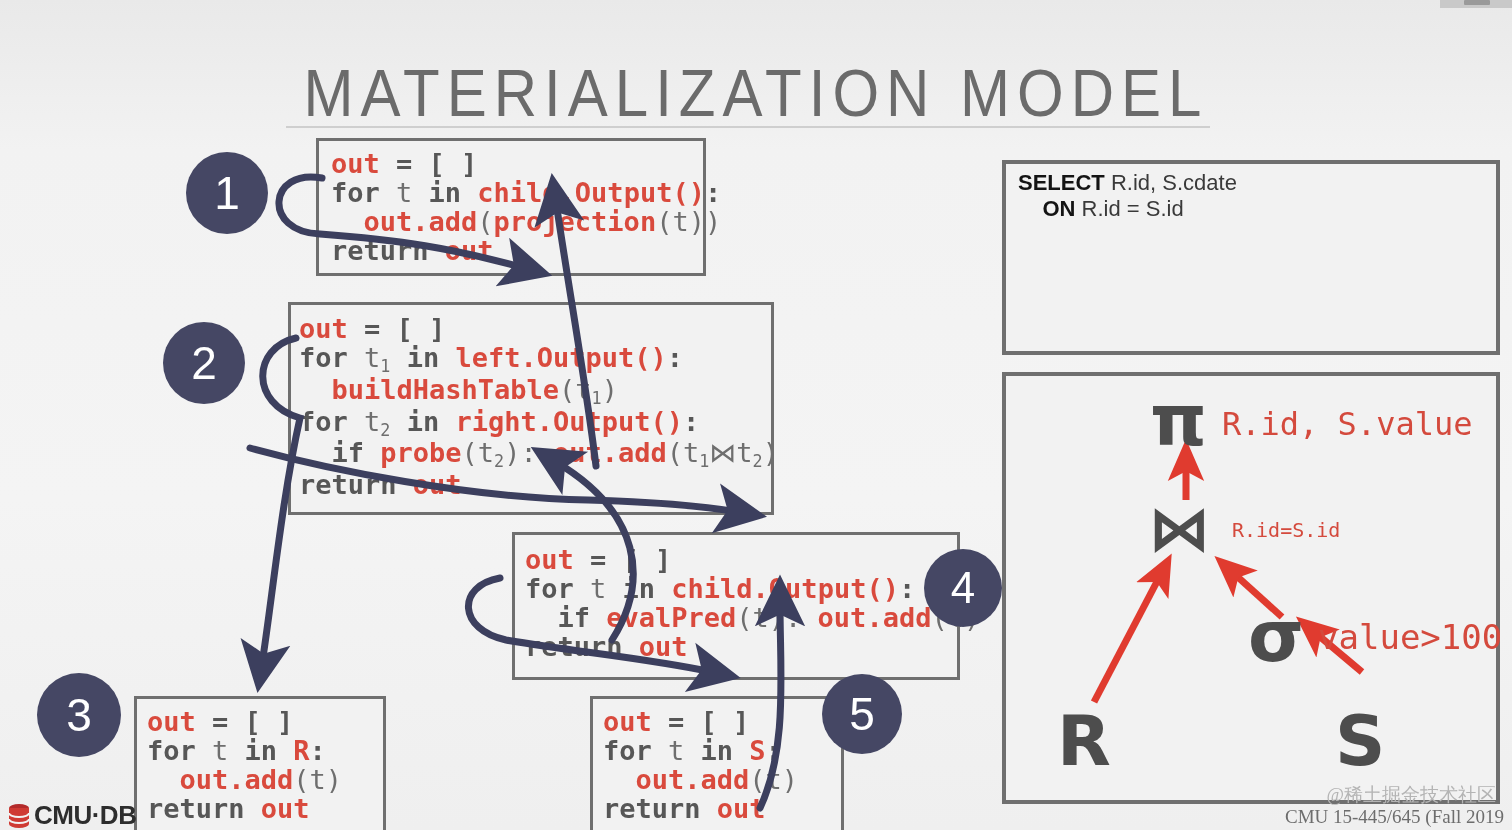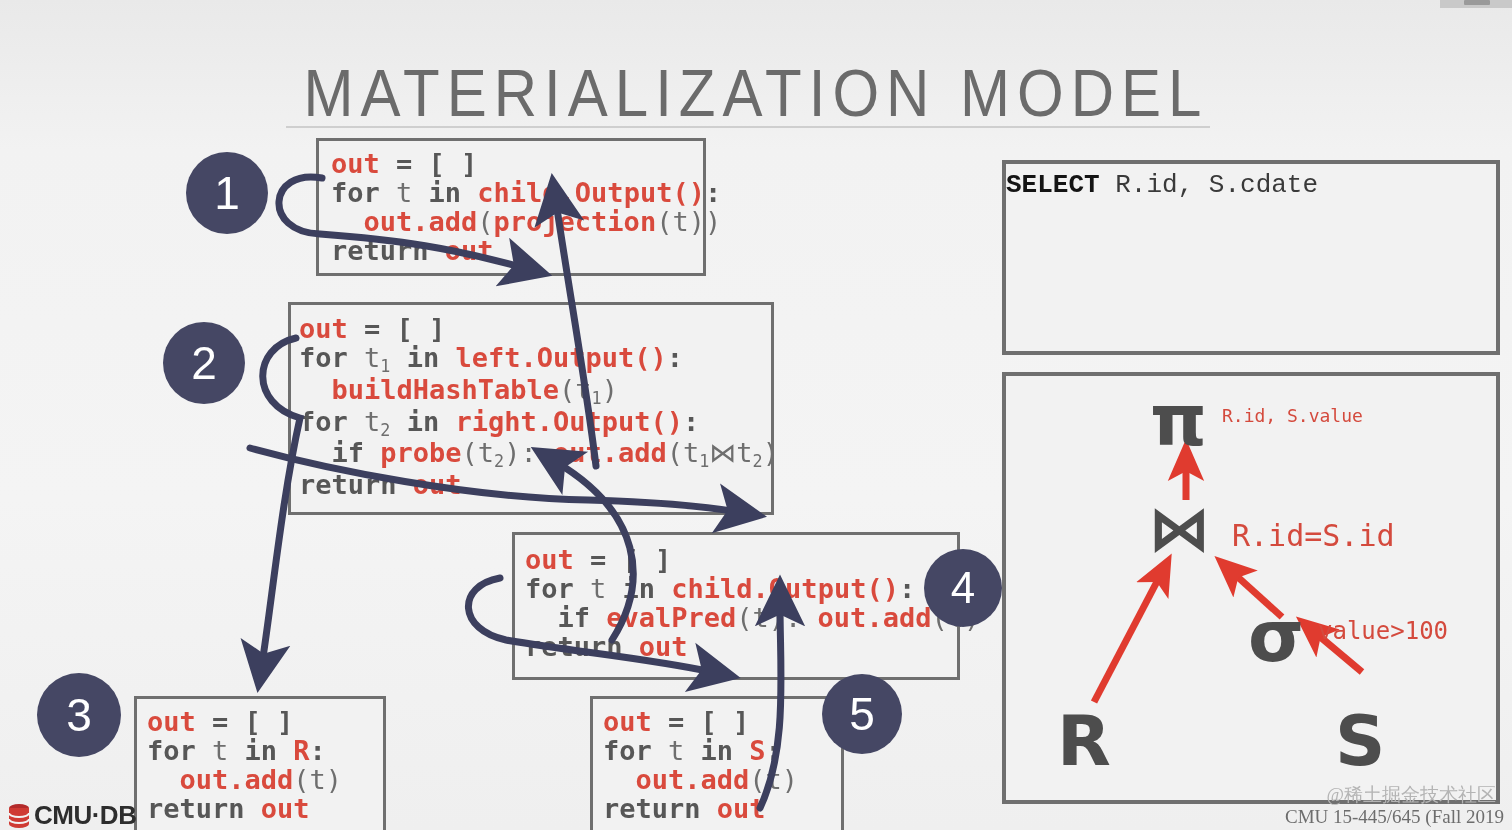--- a/index.html
+++ b/index.html
@@ -69,39 +69,39 @@
   #arrows{position:absolute;left:0;top:0;width:1512px;height:830px;z-index:5;pointer-events:none;}
 
   
   .panel{
     position:absolute;background:#f2f2f2;border:4px solid #6f6f6f;box-sizing:border-box;z-index:3;
   }
   #sqlpanel{left:1002px;top:160px;width:498px;height:195px;}
   #planpanel{left:1002px;top:372px;width:498px;height:432px;}
 
   .sqlline{
-    font-family:Liberation Mono, monospace;
-    font-size:26px;color:#2b2b2b;white-space:pre;line-height:1.17;
-    text-align:left;
+    font-family:Liberation Sans, sans-serif;
+    font-size:22px;color:#2b2b2b;white-space:pre;line-height:1.17;
+    text-align:left;padding-left:12px;
   }
   .sqlkw{font-weight:bold;color:#141414;}
   .sqlid{font-weight:normal;color:#3a3a3a;}
 
   
   .op{position:absolute;font-family:"DejaVu Serif", serif;color:#4d4d4d;font-weight:bold;z-index:4;}
   #op-pi{left:1150px;top:378px;font-size:72px;font-family:"DejaVu Sans",sans-serif;}
   #op-join{left:1148px;top:492px;font-size:62px;font-family:"DejaVu Sans",sans-serif;}
   #op-sigma{left:1248px;top:594px;font-size:72px;font-family:"DejaVu Sans",sans-serif;}
   #op-r{left:1057px;top:700px;font-size:70px;font-family:"DejaVu Sans",sans-serif;font-weight:bold;}
   #op-s{left:1335px;top:700px;font-size:70px;font-family:"DejaVu Sans",sans-serif;font-weight:bold;}
 
   .oplabel{position:absolute;font-family:"DejaVu Sans Mono", monospace;color:#d44a3d;z-index:4;white-space:nowrap;}
-  #lbl-pi{left:1222px;top:405px;font-size:18px;}
-  #lbl-join{left:1232px;top:518px;font-size:30px;}
-  #lbl-sigma{left:1318px;top:617px;font-size:24px;}
+  #lbl-pi{left:1222px;top:405px;font-size:32px;}
+  #lbl-join{left:1232px;top:518px;font-size:20px;}
+  #lbl-sigma{left:1318px;top:617px;font-size:34px;}
 
   #planarrows{position:absolute;left:1002px;top:372px;width:498px;height:432px;z-index:3;pointer-events:none;}
 
   
   .cmulogo{position:absolute;left:8px;top:800px;display:flex;align-items:flex-end;z-index:7;}
   .cmulogo .txt{font-family:"Liberation Sans", sans-serif;font-size:26px;font-weight:bold;color:#2d2d2d;letter-spacing:-0.5px;}
   .footer-right{position:absolute;right:8px;top:806px;font-family:"Liberation Serif", serif;font-size:19px;color:#6d6d6d;z-index:7;white-space:nowrap;}
   .watermark{position:absolute;right:16px;top:782px;font-family:Liberation Serif, serif;font-size:19px;color:#b4b4b4;z-index:7;white-space:nowrap;margin-left:21px;}
 </style>
 </head>
@@ -147,20 +147,21 @@
 
   <div class="numcircle" id="c1">1</div>
   <div class="numcircle" id="c2">2</div>
   <div class="numcircle" id="c3">3</div>
   <div class="numcircle" id="c4">4</div>
   <div class="numcircle" id="c5">5</div>
 
   <div class="panel" id="sqlpanel">
     <div id="sqlbody" style="padding-top:6px;">
         <div class="sqlline"><span class="sqlkw">SELECT</span><span class="sqlid"> R.id, S.cdate</span></div>
+        <div class="sqlline"><span class="sqlkw">    ON</span><span class="sqlid"> R.id = S.id</span></div>
       </div>
   </div>
 
   <div class="panel" id="planpanel"></div>
 
   <svg id="planarrows" viewBox="0 0 498 432">
     <defs>
       <marker id="redhead" markerWidth="6" markerHeight="6" refX="3" refY="3" orient="auto">
         <path d="M0,0.4 L6,3 L0,5.6 L1.4,3 Z" fill="#e03b2f"></path>
       </marker>

